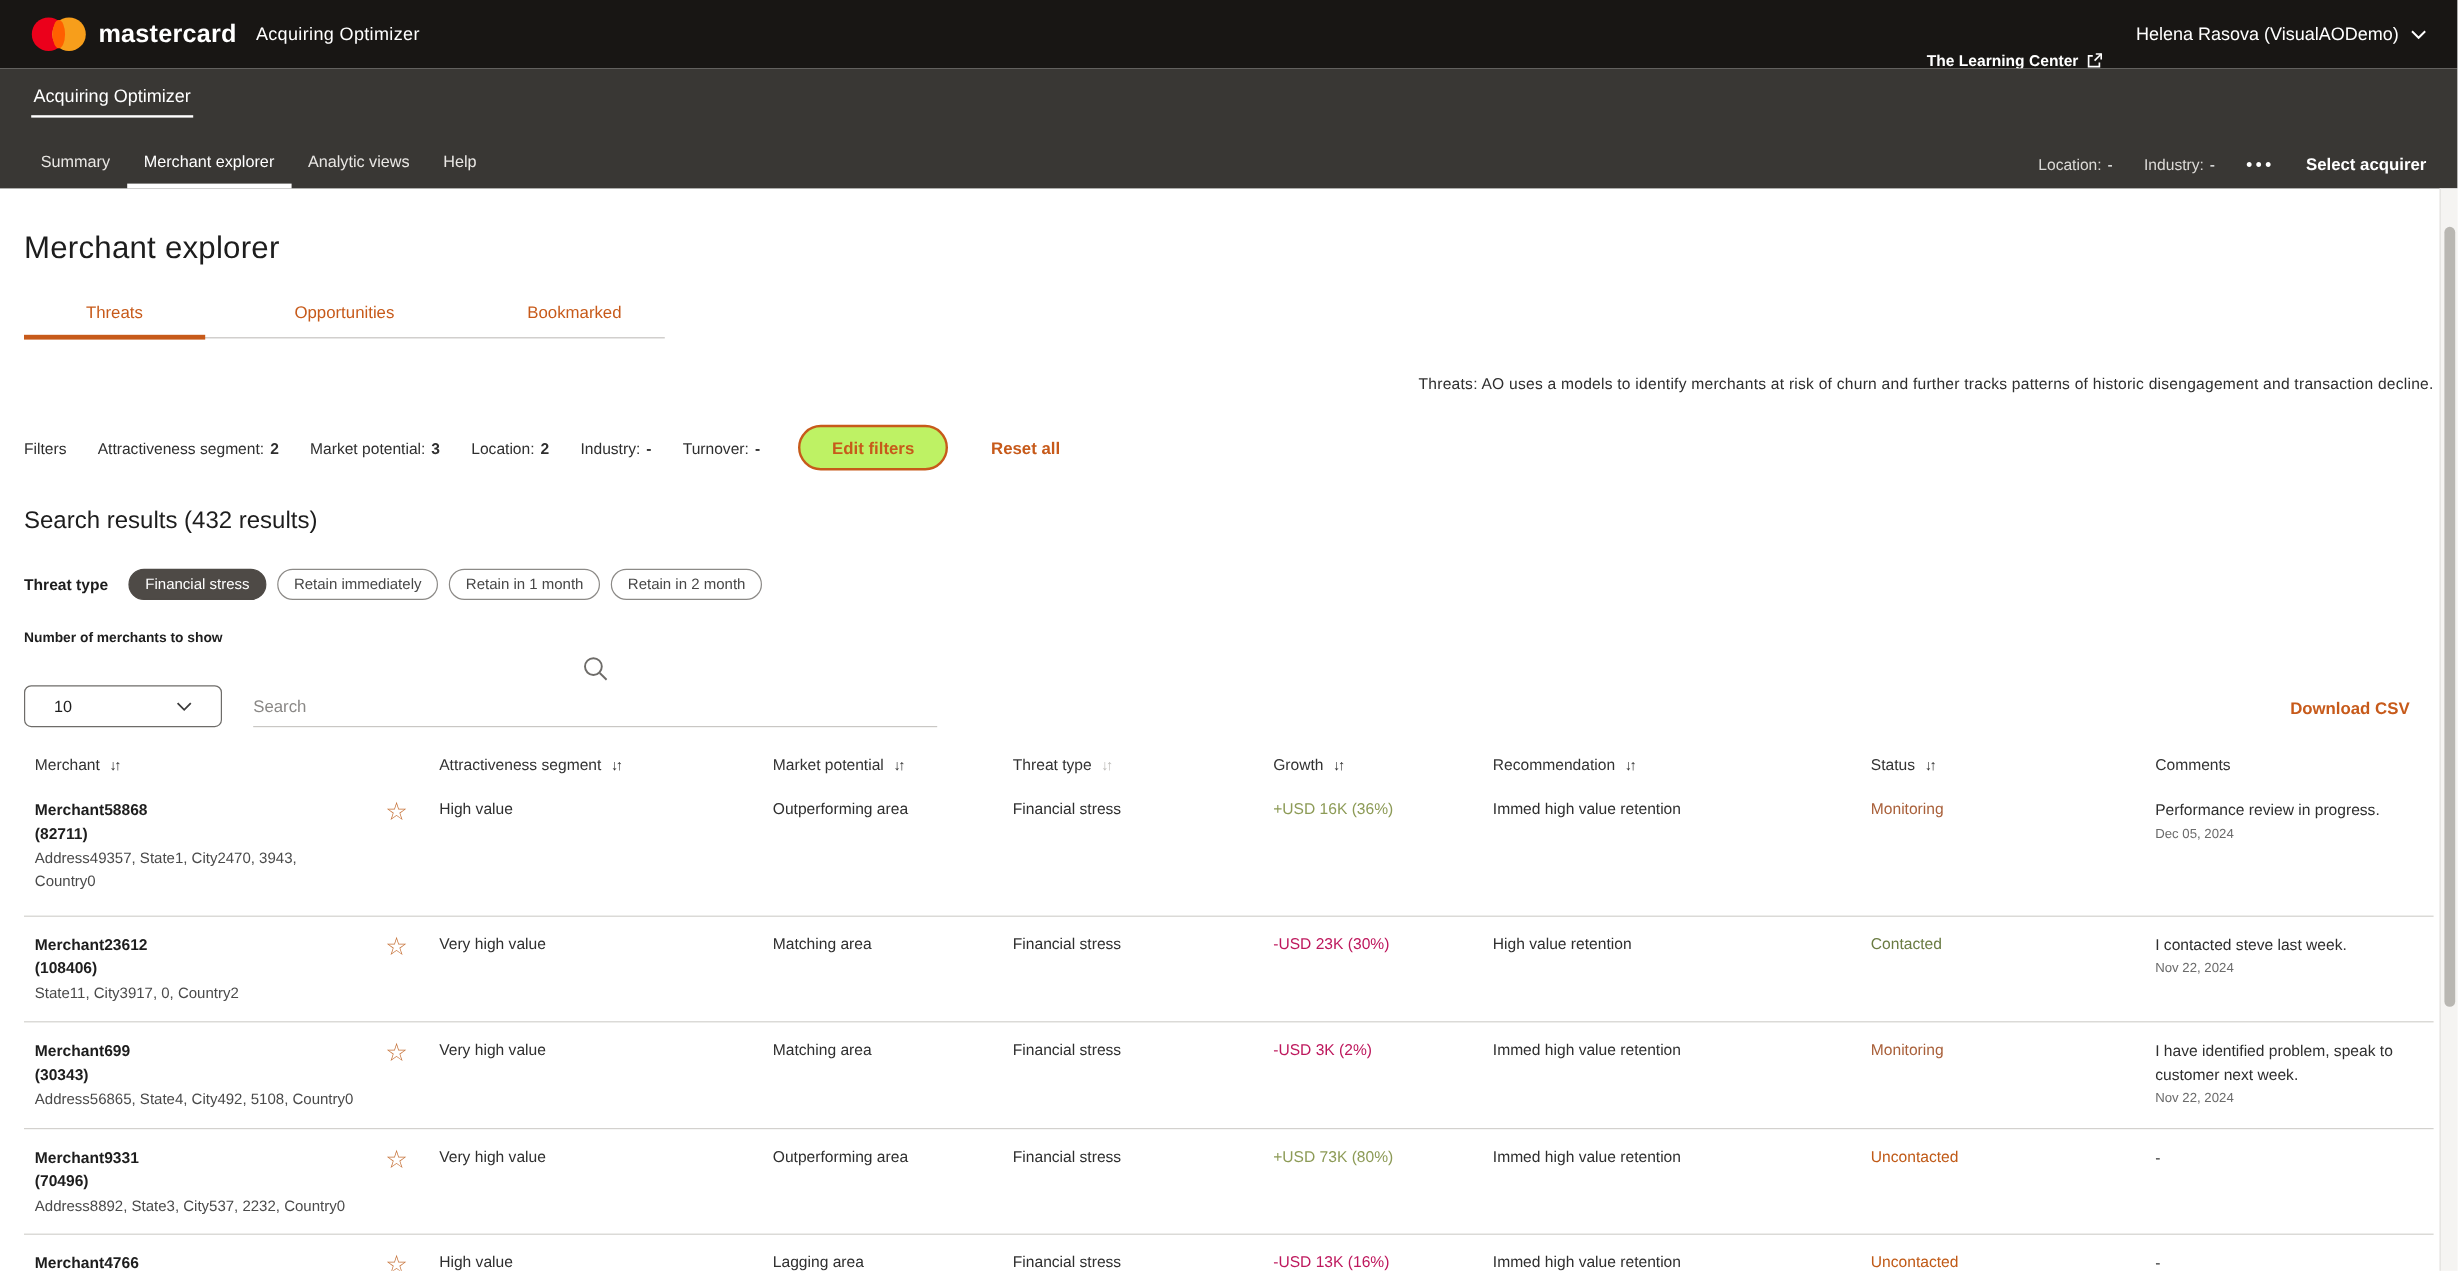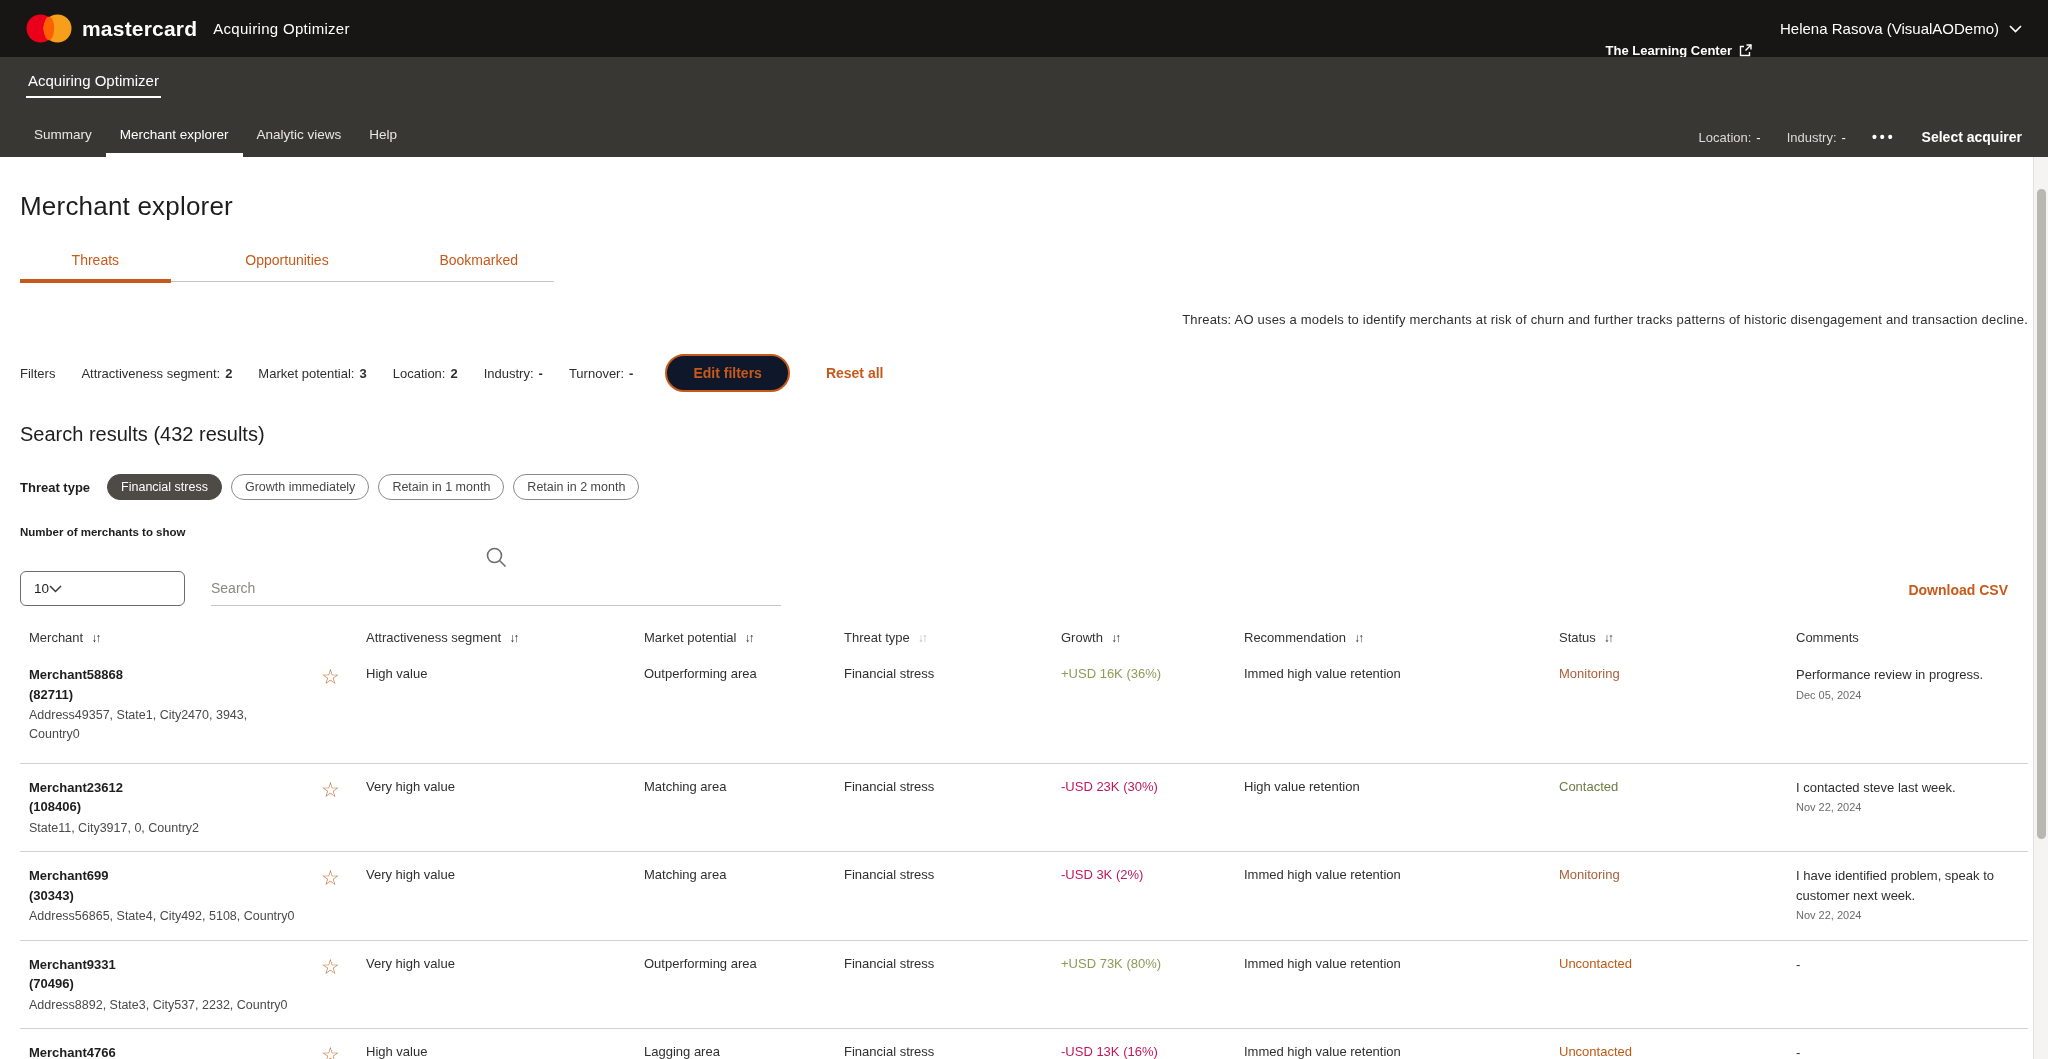--- a/index.html
+++ b/index.html
@@ -36,35 +36,35 @@
   .tabs { display:flex; margin-top:30px; width:534px; border-bottom:1px solid #c6c4c1;gap:41px; }
   .tab { width:178px; text-align:center; font-size:14px; color:#c75a1a; padding-bottom:13px; position:relative; cursor:pointer; }
   .tab.active::after { content:""; position:absolute; left:0; right:0; bottom:-2px; height:4px; background:#c75a1a; }
 
   .description { margin-top:30px; font-size:13px; color:#2f2f2f; letter-spacing:.2px;text-align:right; }
 
   .filters-row { margin-top:26px; display:flex; align-items:center; gap:26px; height:40px; }
   .filters-label { font-size:13px; color:#2f2f2f; }
   .filter-item { font-size:13px; color:#2f2f2f; }
   .filter-item b { font-weight:700; margin-left:5px; }
-  .edit-filters-btn { border:2px solid #c75a1a; color:#c75a1a; background:#0f172a; font-size:14px; font-weight:700;
+  .edit-filters-btn { border:2px solid #c75a1a; color:#c75a1a; background:#bef264; font-size:14px; font-weight:700;
                       border-radius:22px; padding:9px 26px; cursor:pointer; font-family:inherit; margin-left:6px; }
   .reset-all { color:#c75a1a; font-size:14px; font-weight:700; cursor:pointer; margin-left:10px; }
 
   .results-heading { margin-top:30px; font-size:20px; font-weight:400; color:#1d1d1d; }
 
   .chips-row { margin-top:28px; display:flex; align-items:center; gap:9px; }
   .threat-type-label { font-size:13px; font-weight:700; margin-right:8px; }
   .chip { font-size:12.5px; color:#474747; border:1px solid #8c8a87; border-radius:14px; padding:5px 13px; cursor:pointer; background:#fff; }
   .chip.selected { background:#4e4a46; border-color:#4e4a46; color:#fff; }
 
   .show-label { margin-top:26px; font-size:11.5px; font-weight:700; color:#1d1d1d; }
   .controls-row { margin-top:9px; display:flex; align-items:flex-end; position:relative; }
   .count-select { width:165px; height:35px; border:1px solid #6e6c69; border-radius:6px; display:flex; align-items:center;
-                  padding:0 13px; font-size:13.5px; color:#1d1d1d; cursor:pointer; }
+                  justify-content:space-between; padding:0 24px; font-size:13.5px; color:#1d1d1d; cursor:pointer; }
   .search-wrap { display:flex; align-items:center; margin-left:26px; width:570px; border-bottom:1px solid #c9c7c4;
                  padding-bottom:9px; gap:12px;flex-direction:column; }
   .search-input { border:none; outline:none; font-size:14px; color:#1d1d1d; width:100%; font-family:inherit; background:transparent; }
   .search-input::placeholder { color:#8a8886; }
   .download-csv { position:absolute; right:20px; bottom:8px; color:#c75a1a; font-size:14px; font-weight:700; cursor:pointer; }
 
   
   .grid { display:grid; grid-template-columns:292px 45px 278px 200px 217px 183px 315px 237px auto; padding-left:9px; }
   .thead { margin-top:24px; font-size:13px; color:#333; align-items:center; }
   .th { display:flex; align-items:center; gap:8px; cursor:pointer; }
@@ -175,21 +175,21 @@
     </span>
     <button class="edit-filters-btn">Edit filters</button>
     <span class="reset-all">Reset all</span>
   </div>
 
   <h2 class="results-heading">Search results (432 results)</h2>
 
   <div class="chips-row">
     <span class="threat-type-label">Threat type</span>
     <span class="chip selected">Financial stress</span>
-    <span class="chip">Growth immediately</span>
+    <span class="chip">Retain immediately</span>
     <span class="chip">Retain in 1 month</span>
     <span class="chip">Retain in 2 month</span>
   </div>
 
   <div class="show-label">Number of merchants to show</div>
 
   <div class="controls-row">
     <div class="count-select">
       <span>10</span>
       <svg width="13" height="8" viewBox="0 0 13 8" fill="none" stroke="#3b3b3b" stroke-width="1.5">

